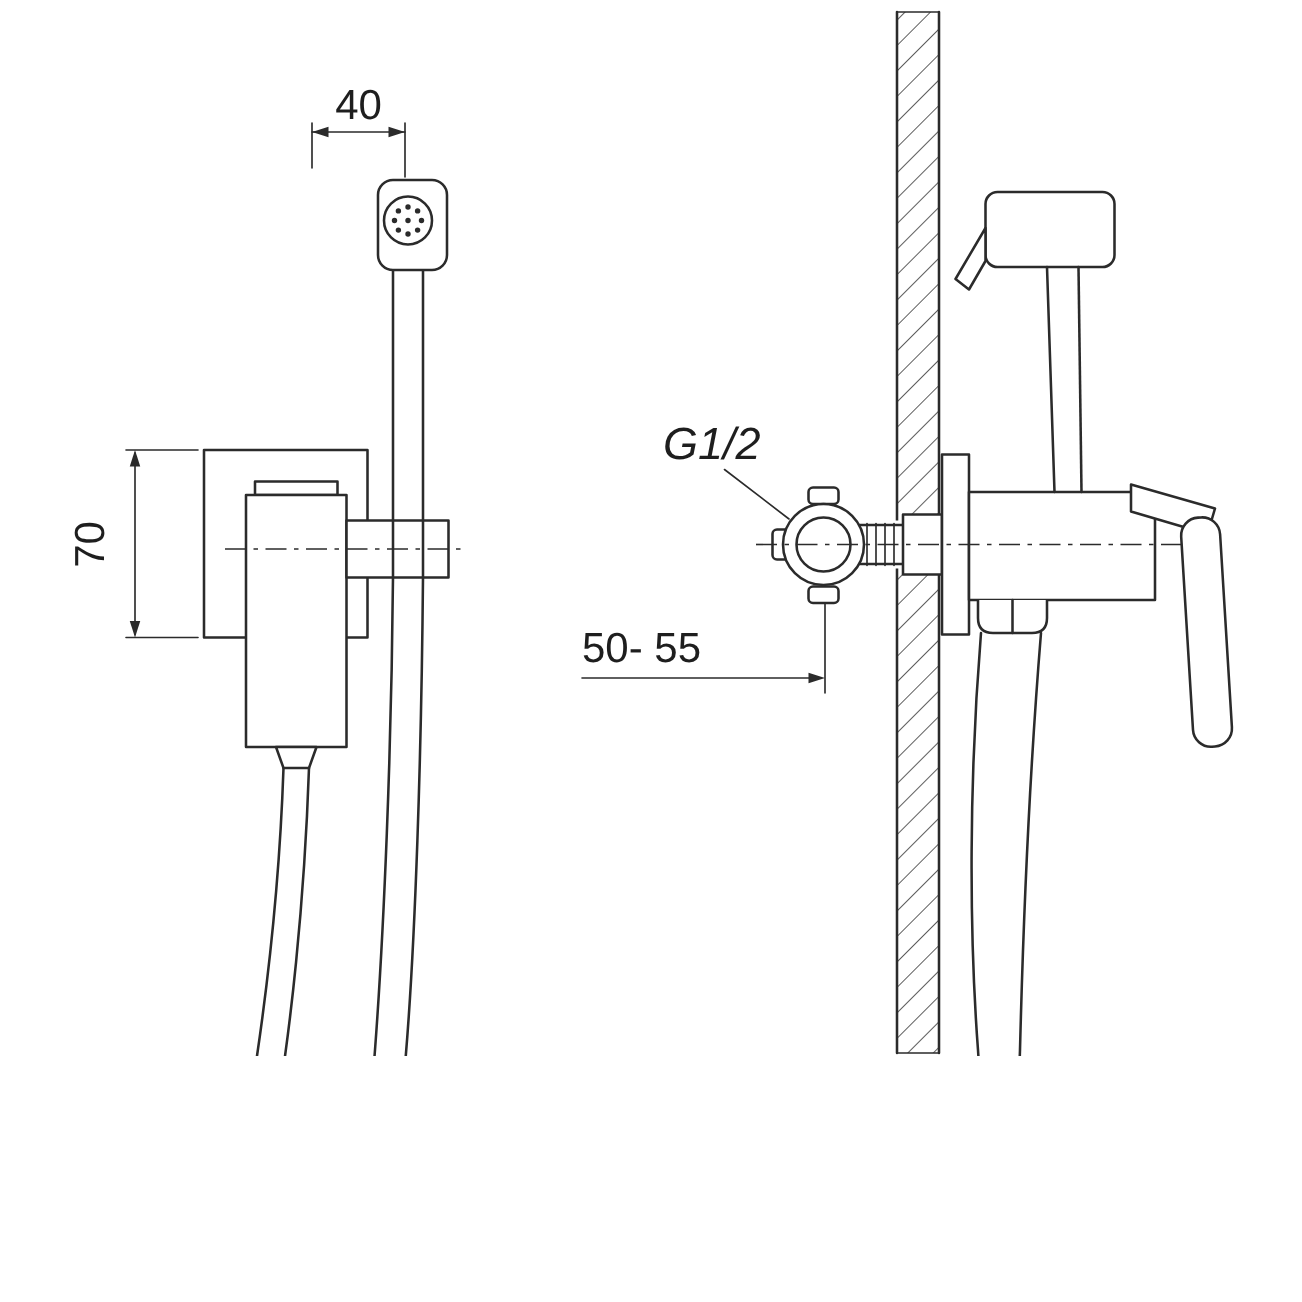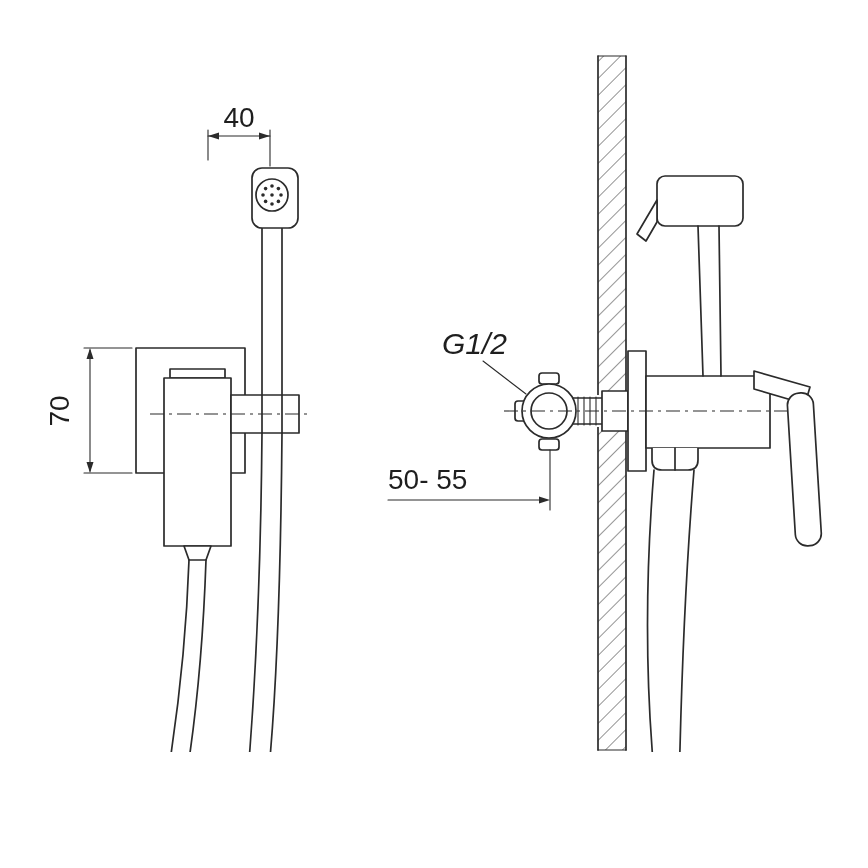--- a/index.html
+++ b/index.html
@@ -1,17 +1,17 @@
 <!DOCTYPE html>
 <html><head>
 <meta charset="utf-8">
 <style>
   html,body{margin:0;padding:0;background:#ffffff;}
   .stage{position:relative;width:868px;height:704px;background:#ffffff;overflow:hidden;
-         font-family:"Liberation Sans", sans-serif;margin-top:48px;}
+         font-family:"Liberation Sans", sans-serif;}
   svg{position:absolute;left:0;top:0;}
   
   .ol{fill:none;stroke:#2b2b2b;stroke-width:1.7;stroke-linecap:round;stroke-linejoin:round;}
   .olf{fill:#ffffff;stroke:#2b2b2b;stroke-width:1.7;stroke-linejoin:round;}
   .thin{fill:none;stroke:#2b2b2b;stroke-width:1.1;stroke-linecap:round;}
   .cl{fill:none;stroke:#2b2b2b;stroke-width:1.1;stroke-dasharray:14 5 3 5;}
   .arr{fill:#2b2b2b;stroke:none;}
   .dot{fill:#2b2b2b;stroke:none;}
   .mask{fill:#ffffff;stroke:none;}
   text.dim{font-family:"Liberation Sans", sans-serif;font-size:28px;fill:#1e1e1e;}

